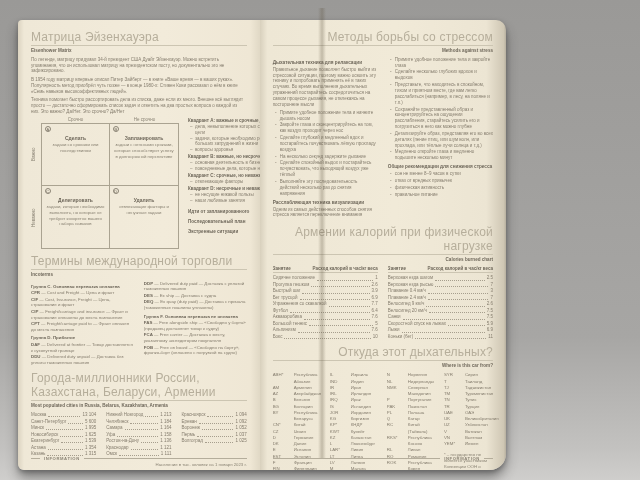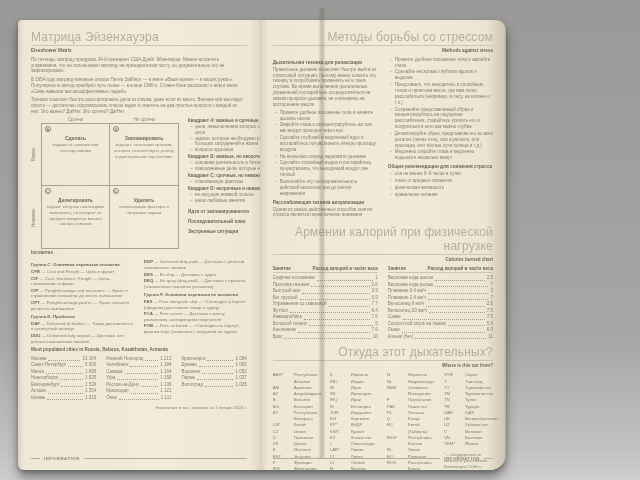--- a/index.html
+++ b/index.html
@@ -182,20 +182,23 @@
                 <span class="seqlabel">Экстренные ситуации</span>
                 <span class="cl">A</span>
                 <span class="cl">C</span>
                 <span class="cl">B</span>
                 <span class="cl">D</span>
               </div>
             </div>
         </div>
       </div>
 
+      <div class="sec-head mt6">
+        <h2 class="sec-title">Термины международной торговли</h2>
+      </div>
       <div class="sec-sub">Incoterms</div>
 
       <div class="twocol">
         <div>
 
             <div class="irow ihead"><span class="b">Группа C. Основная перевозка оплачена</span><span></span></div>
 
             <div class="irow ientry"><span class="b">CFR</span><span> — Cost and Freight — Цена и фрахт</span></div>
 
             <div class="irow ientry"><span class="b">CIF</span><span> — Cost, Insurance, Freight — Цена, страхование и фрахт</span></div>
@@ -221,20 +224,23 @@
             <div class="irow ihead"><span class="b">Группа F. Основная перевозка не оплачена</span><span></span></div>
 
             <div class="irow ientry"><span class="b">FAS</span><span> — Free alongside ship — «Свободно у борта» (продавец доставляет товар к судну)</span></div>
 
             <div class="irow ientry"><span class="b">FCA</span><span> — Free carrier — Доставка к месту, указанному экспедитором покупателя</span></div>
 
             <div class="irow ientry"><span class="b">FOB</span><span> — Free on board — «Свободно на борту», франко-борт (оплачено с погрузкой на судно)</span></div>
           </div>
       </div>
 
+      <div class="sec-head mt6">
+        <h2 class="sec-title">Города-миллионники России, Казахстана, Беларуси, Армении</h2>
+      </div>
       <div class="sec-sub">Most populated cities in Russia, Belarus, Kazakhstan, Armenia</div>
 
       <div class="threecol">
         <div>
 
         <div class="dotrow">
               <span class="n">Москва</span>
               <span class="dots"></span>
               <span class="v">13 104</span>
             </div>

